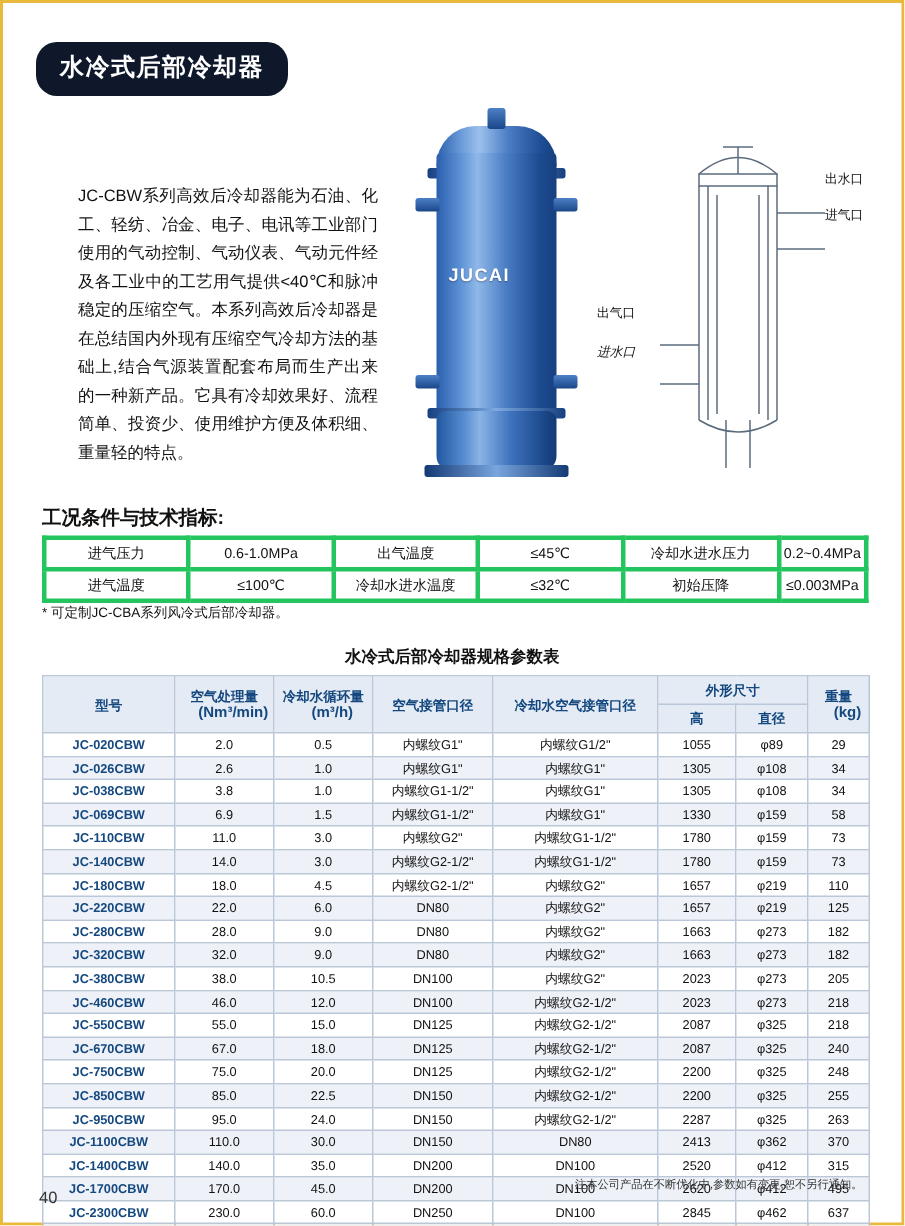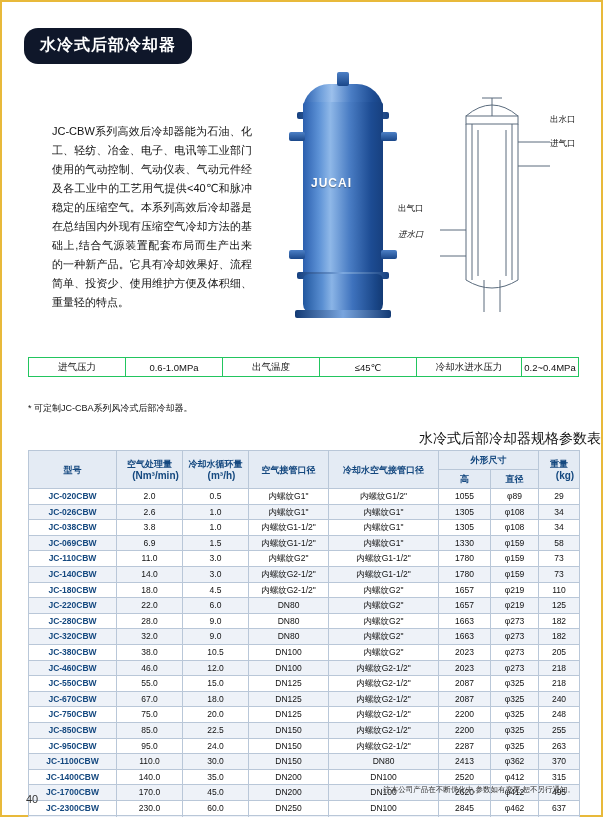--- a/index.html
+++ b/index.html
@@ -36,21 +36,21 @@
     font-size:11px;line-height:19px;
     color:#111;
     text-align:justify;
     margin-left:24px;
   }
   
   .art{
     position:absolute;left:235px;top:58px;width:350px;height:270px;
   }
   .vessel{
-    position:absolute;left:52px;top:12px;width:108px;height:245px;
+    position:absolute;left:40px;top:12px;width:108px;height:245px;
   }
   .v-body{
     position:absolute;left:14px;top:30px;width:80px;height:175px;
     background:linear-gradient(to right,#2b5fae 0%,#5d92d6 20%,#8fb8e8 34%,#4a7dc4 58%,#1d4c93 85%,#17407f 100%);
     border-radius:3px;
   }
   .v-top{
     position:absolute;left:14px;top:12px;width:80px;height:30px;
     background:linear-gradient(to right,#2b5fae 0%,#6f9fdb 22%,#9cc0ec 36%,#4a7dc4 60%,#1d4c93 88%,#17407f 100%);
     border-radius:40px 40px 6px 6px;
@@ -92,34 +92,34 @@
     position:absolute;left:26px;top:334px;
     font-size:13px;font-weight:bold;color:#111;
   }
   
   .cond{
     position:absolute;left:26px;top:355px;width:551px;
     border-collapse:collapse;
     font-size:9.5px;
   }
   .cond td{
-    border:1px solid #22c55e;
+    border:3px solid #22c55e;
     height:18px;
     text-align:center;
     padding:0 2px;
     color:#111;
   }
   .note{
     position:absolute;left:26px;top:400px;
     font-size:9px;color:#111;
   }
   
   .tbl-title{
     position:absolute;left:0;right:0;top:428px;
-    text-align:right;font-size:14px;font-weight:normal;color:#111;
+    text-align:center;font-size:11px;font-weight:bold;color:#111;
   }
   .spec{
     position:absolute;left:26px;top:448px;width:551px;
     border-collapse:collapse;
     font-size:8.5px;
     table-layout:fixed;
   }
   .spec th,.spec td{
     border:1px solid #b9c7d8;
     text-align:center;
@@ -206,30 +206,39 @@
           <line x1="68" y1="200" x2="68" y2="232"></line>
         </g>
       </svg>
       <div class="lbl" style="left:118px;top:34px;">出水口</div>
       <div class="lbl" style="left:118px;top:58px;">进气口</div>
       <div class="lbl" style="left:-34px;top:123px;">出气口</div>
       <div class="lbl" style="left:-34px;top:149px;font-style:italic;">进水口</div>
     </div>
   </div>
 
+  <div class="sec-head">工况条件与技术指标:</div>
 
   <table class="cond">
     <tbody>
       <tr>
         <td style="width:92px;">进气压力</td>
         <td style="width:92px;">0.6-1.0MPa</td>
         <td style="width:92px;">出气温度</td>
         <td style="width:92px;">≤45℃</td>
         <td style="width:100px;">冷却水进水压力</td>
         <td>0.2~0.4MPa</td>
+      </tr>
+      <tr>
+        <td>进气温度</td>
+        <td>≤100℃</td>
+        <td>冷却水进水温度</td>
+        <td>≤32℃</td>
+        <td>初始压降</td>
+        <td>≤0.003MPa</td>
       </tr>
     </tbody>
   </table>
 
   <div class="note">* 可定制JC-CBA系列风冷式后部冷却器。</div>
 
   <div class="tbl-title">水冷式后部冷却器规格参数表</div>
 
   <table class="spec">
     <colgroup>

